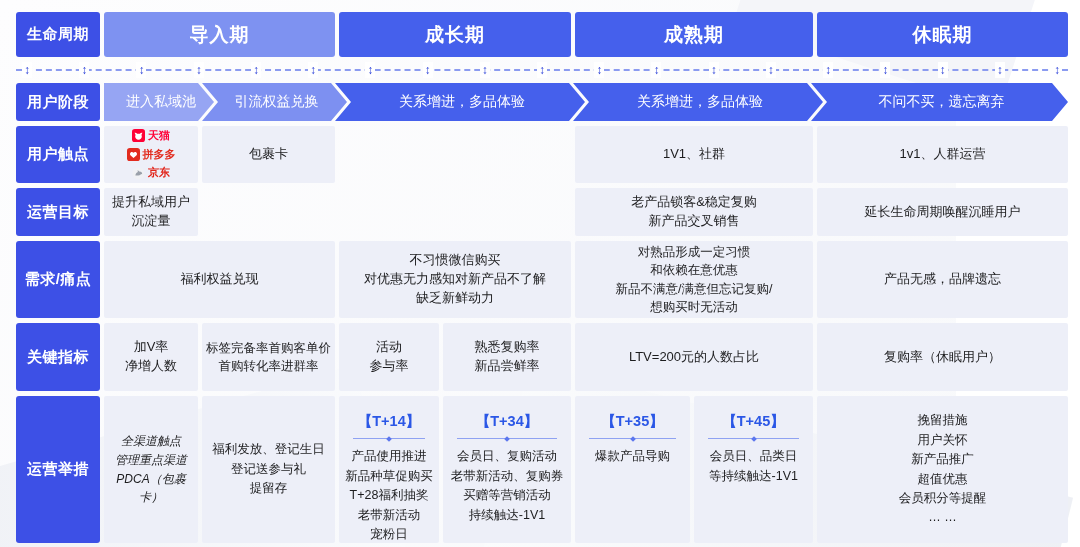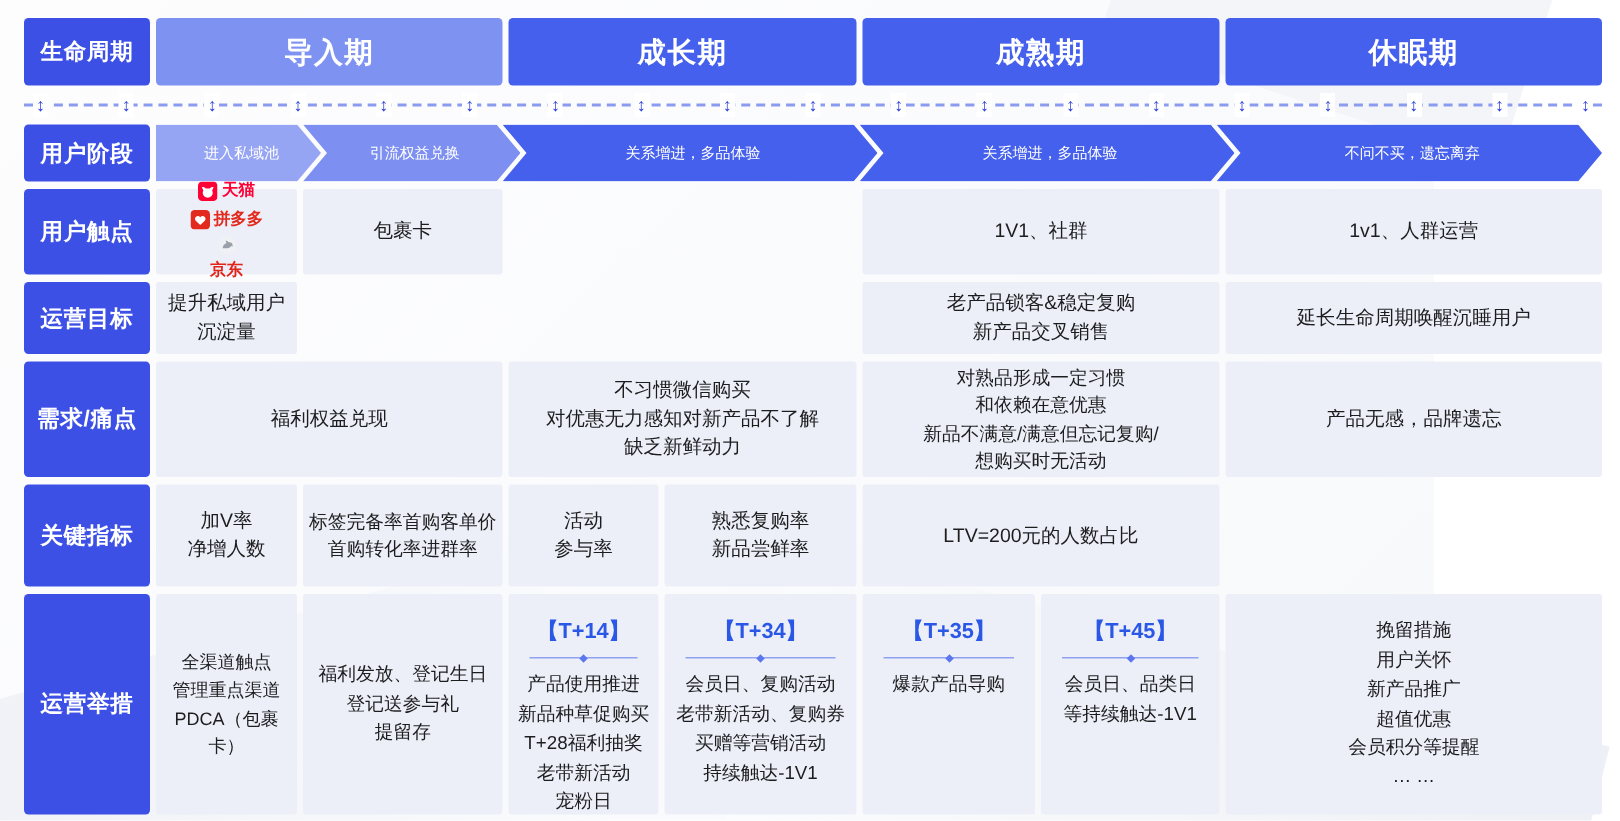--- a/index.html
+++ b/index.html
@@ -39,21 +39,21 @@
   }
   .hdr-light{background:#7E92F1;}
   .hdr-dark{background:#4560EC;}
 
   .timeline{position:relative;display:flex;align-items:center;justify-content:space-between;padding:0 6px;}
   .timeline .dash{position:absolute;left:0;right:0;top:50%;border-top:2px dashed #8B9BF0;margin-top:-1px;}
   .tl-arrow{position:relative;z-index:1;background:#fff;padding:0 2px;color:#2F44D9;font-size:12px;font-weight:bold;line-height:16px;}
 
   .stage-row{display:flex;align-items:stretch;}
   .chev{
-    color:#fff;font-size:10px;display:flex;align-items:center;justify-content:center;
+    color:#fff;font-size:14px;display:flex;align-items:center;justify-content:center;
     padding:0 18px 0 22px;box-sizing:border-box;flex:none;margin-left:-12px;
     clip-path:polygon(16px 50%,0 0,calc(100% - 16px) 0,100% 50%,calc(100% - 16px) 100%,0 100%);
   }
   .chev.first{margin-left:0;clip-path:polygon(0 0,calc(100% - 16px) 0,100% 50%,calc(100% - 16px) 100%,0 100%);}
   .chev-w1{width:110px;background:#96A5F3;}
   .chev-w2{width:145px;background:#7D90F1;}
   .chev-w3{width:250px;background:#4560EC;}
   .chev-w4{width:250px;background:#4560EC;}
   .chev-w5{width:257px;background:#4560EC;}
 
@@ -62,33 +62,33 @@
     display:flex;align-items:center;justify-content:center;text-align:center;
     font-size:13px;line-height:1.45;white-space:pre-line;padding:3px 4px;box-sizing:border-box;
   }
   .cell.small{font-size:12.5px;}
 
   .platforms{display:flex;flex-direction:column;align-items:center;justify-content:center;gap:3px;}
   .plat{display:flex;align-items:center;gap:3px;font-weight:bold;font-size:11px;}
   .plat svg{display:block;}
   .p-tmall{color:#FF0036;}
   .p-pdd{color:#E22B1E;}
-  .p-jd{color:#E1251B;flex-direction:column;}
+  .p-jd{color:#E1251B;}
 
   .card{
     background:#EDEFF8;border-radius:2px;color:#1d1d1f;box-sizing:border-box;
     display:flex;flex-direction:column;align-items:stretch;
     font-size:12.5px;line-height:1.55;text-align:center;white-space:pre-line;padding:10px 4px;
   }
   .card.centered{justify-content:center;}
   .card .title{color:#2B57E6;font-weight:bold;font-size:14.5px;padding:4px 0 6px;white-space:normal;}
   .card .rule{position:relative;border-bottom:1px solid #8FA2F2;margin:0 10px 8px;}
   .card .rule::after{content:"";position:absolute;left:50%;bottom:-2.5px;width:4px;height:4px;background:#5B76EE;transform:translateX(-50%) rotate(45deg);}
   .card .body{white-space:pre-line;}
-  .card.tight{font-size:12px;}
+  .card.tight{font-size:12px;font-style:italic;}
 </style>
 </head>
 <body>
 
 <div class="canvas">
   <div class="bg-shape bg1"></div>
   <div class="bg-shape bg2"></div>
   <div class="bg-shape bg3"></div>
 
   <div class="grid">
@@ -162,20 +162,21 @@
     <div class="lbl r7 c1">关键指标</div>
     <div class="cell r7 c2">加V率
 净增人数</div>
     <div class="cell small r7 c3">标签完备率首购客单价
 首购转化率进群率</div>
     <div class="cell r7 c4">活动
 参与率</div>
     <div class="cell r7 c5">熟悉复购率
 新品尝鲜率</div>
     <div class="cell r7 sp-mat">LTV=200元的人数占比</div>
+    <div class="cell r7 sp-dorm">复购率（休眠用户）</div>
 
     <div class="lbl r8 c1">运营举措</div>
     <div class="card centered tight r8 c2">
       <div class="body">全渠道触点
 管理重点渠道
 PDCA（包裹卡）</div>
     </div>
     <div class="card centered r8 c3">
       <div class="body">福利发放、登记生日
 登记送参与礼

